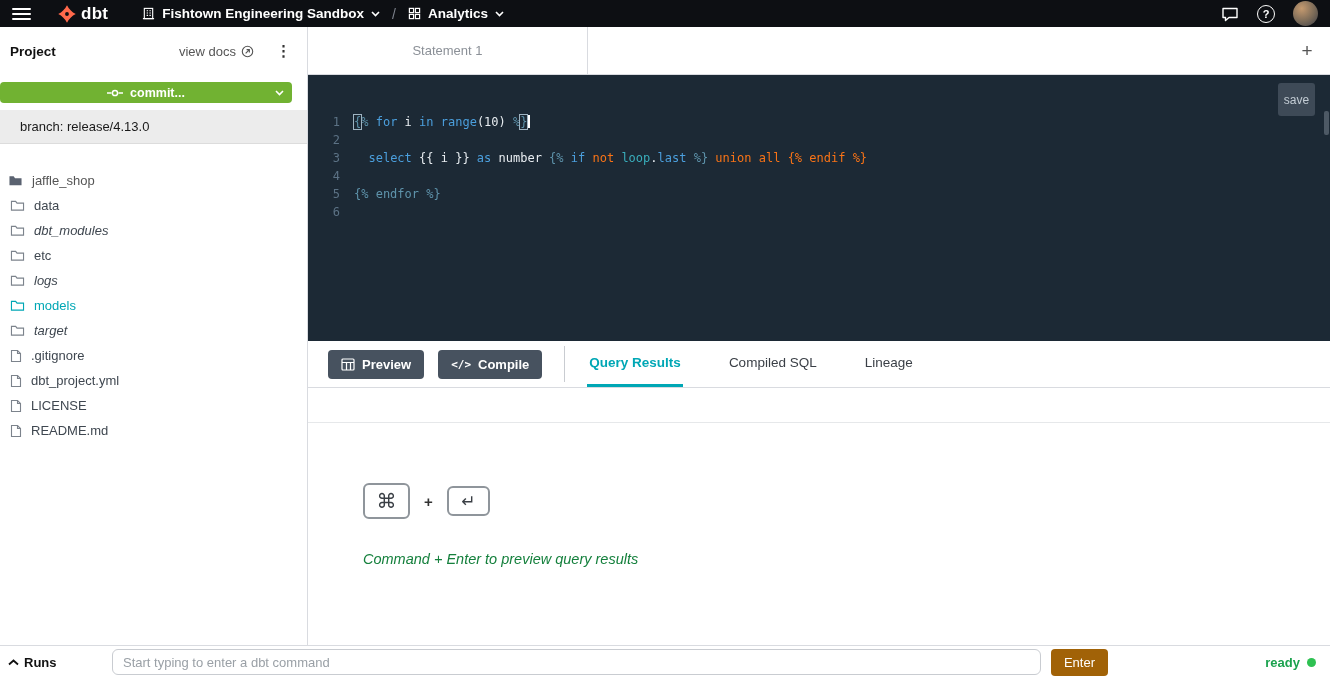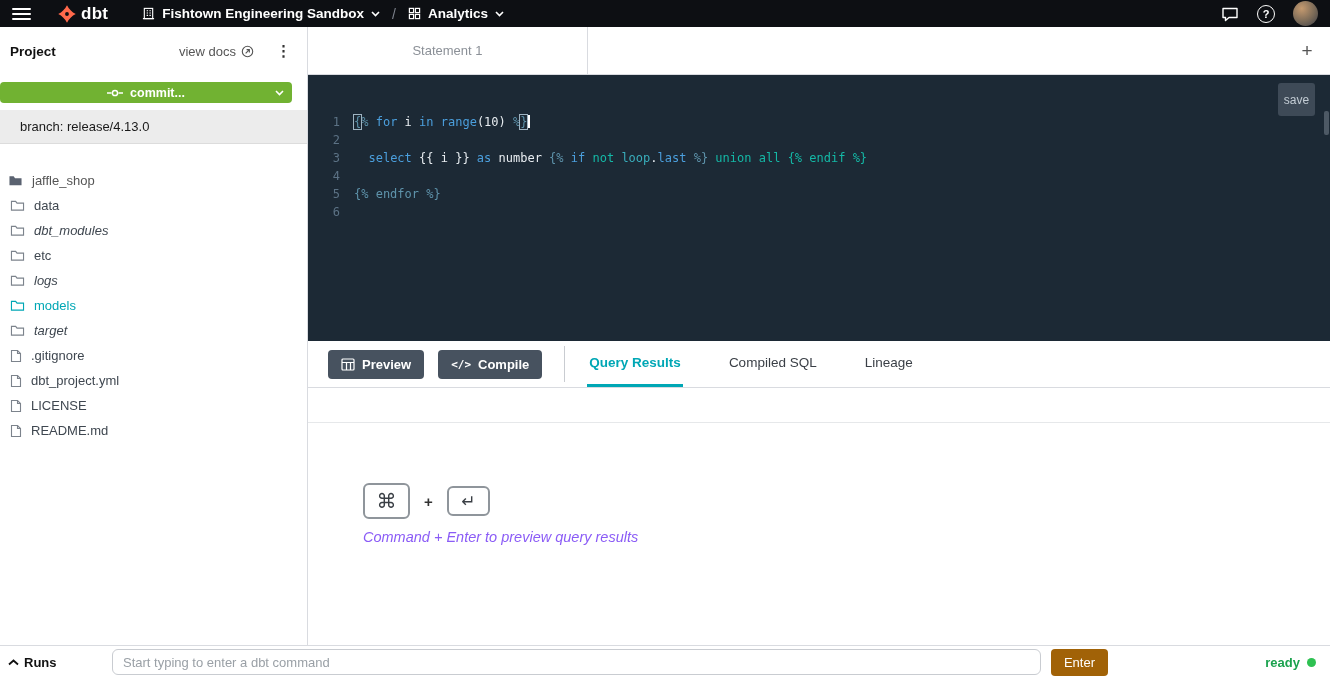--- a/index.html
+++ b/index.html
@@ -45,21 +45,21 @@
   .tabbar{height:48px;border-bottom:1px solid #d9dbe0;display:flex;align-items:stretch;background:#fff}
   .tab{width:280px;border-right:1px solid #d9dbe0;display:flex;align-items:center;justify-content:center;font-size:13px;color:#8b9097;cursor:pointer}
   .newtab{margin-left:auto;width:46px;display:flex;align-items:center;justify-content:center;color:#555;font-size:19px;cursor:pointer}
 
   
   .editor{height:266px;background:var(--editor-bg,#1c2935);position:relative;font-family:"DejaVu Sans Mono",monospace;font-size:12px}
   .save-btn{position:absolute;top:8px;right:15px;width:37px;height:33px;background:#3e4a57;color:#c3ccd4;border:none;border-radius:3px;font-size:12px;cursor:pointer;font-family:"Liberation Sans",sans-serif}
   .code-lines{position:absolute;top:38px;left:0;right:10px}
   .code-line{display:flex;height:18px;line-height:18px;white-space:pre}
   .gutter{width:46px;text-align:right;padding-right:14px;color:#5c7285;flex:none}
-  .tok-kw{color:#4b9fdd}.tok-plain{color:#e8edf1}.tok-jinja{color:#5e93ab}.tok-muted{color:#14b8a6}.tok-teal{color:#39aebc}
+  .tok-kw{color:#4b9fdd}.tok-plain{color:#e8edf1}.tok-jinja{color:#5e93ab}.tok-muted{color:#f97316}.tok-teal{color:#39aebc}
   .boxed{outline:1px solid #9fb4c2}
   .cursor{display:inline-block;width:2px;height:13px;background:#fff;vertical-align:-2px;margin-left:1px}
   .scroll-thumb{position:absolute;top:36px;right:1px;width:5px;height:24px;background:#4d5965;border-radius:2px;cursor:pointer}
 
   
   .actions{height:47px;border-bottom:1px solid #d9dbe0;display:flex;align-items:center;padding-left:20px;background:#fff}
   .act-btn{height:29px;background:#47525f;color:#fff;border:none;border-radius:4px;font-size:13px;font-weight:600;display:flex;align-items:center;gap:7px;padding:0 13px;cursor:pointer;font-family:inherit}
   .act-btn + .act-btn{margin-left:14px}
   .act-btn .code-glyph{font-size:11px;font-weight:bold;font-family:"DejaVu Sans Mono",monospace}
   .vdiv{width:1px;height:36px;background:#c9ccd1;margin:0 22px}
@@ -67,21 +67,21 @@
   .rtab{display:flex;align-items:center;padding:0 2px;margin-right:44px;font-size:13.5px;color:#3a3f46;border-bottom:3px solid transparent;cursor:pointer}
   .rtab.active{color:var(--accent,#00a7b5);font-weight:bold;border-bottom-color:var(--accent,#00a7b5)}
 
   .subhead{height:35px;border-bottom:1px solid #e6e8ea;background:#fff}
   .results{flex:1;padding:60px 0 0 55px;background:#fff}
   .keys{display:flex;align-items:center;gap:14px}
   .key{border:2px solid #8f959b;border-radius:6px;color:#3a3f45;display:flex;align-items:center;justify-content:center;background:#fff}
   .key-cmd{width:47px;height:36px;font-size:20px;font-family:"DejaVu Sans",sans-serif}
   .key-enter{width:43px;height:30px;font-size:17px;font-family:"DejaVu Sans",sans-serif}
   .plus{color:#333;font-size:15px;font-weight:600}
-  .hint{margin-top:10px;font-style:italic;font-size:14.5px;color:#8b5cf6}
+  .hint{margin-top:32px;font-style:italic;font-size:14.5px;color:#15803d}
 
   
   .bottombar{height:33px;border-top:1px solid #d9dbe0;display:flex;align-items:center;padding:0 14px 0 8px;background:#fff}
   .runs{display:flex;align-items:center;gap:5px;width:104px;font-weight:bold;font-size:13px;color:#111;cursor:pointer}
   .cmd-input{width:929px;height:26px;border:1px solid #c9ccd1;border-radius:6px;padding:0 10px;font-size:13px;color:#333;font-family:inherit;outline:none}
   .cmd-input::placeholder{color:#9aa0a6}
   .enter-btn{margin-left:10px;width:57px;height:27px;background:#a16207;color:#fff;border:none;border-radius:4px;font-size:13px;cursor:pointer;font-family:inherit}
   .status{margin-left:auto;display:flex;align-items:center;gap:7px;color:var(--status-green,#1ba24e);font-weight:bold;font-size:13px}
   .dot{width:9px;height:9px;border-radius:50%;background:#2ec152}
 </style>

